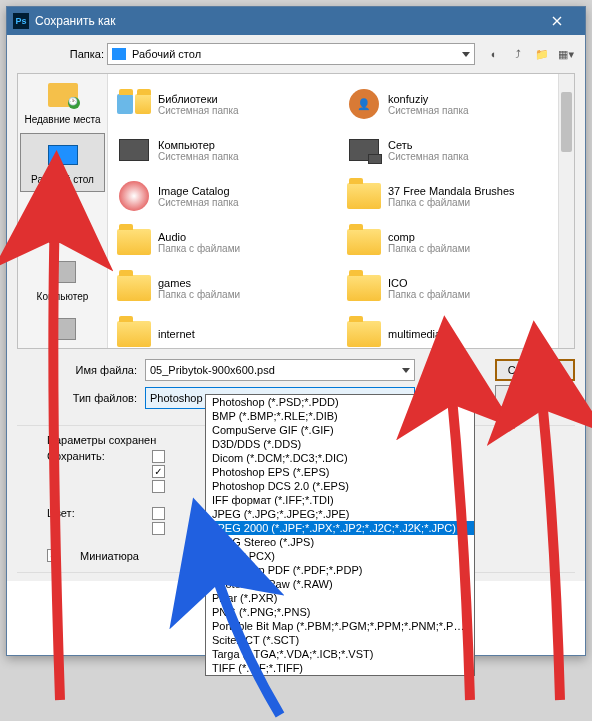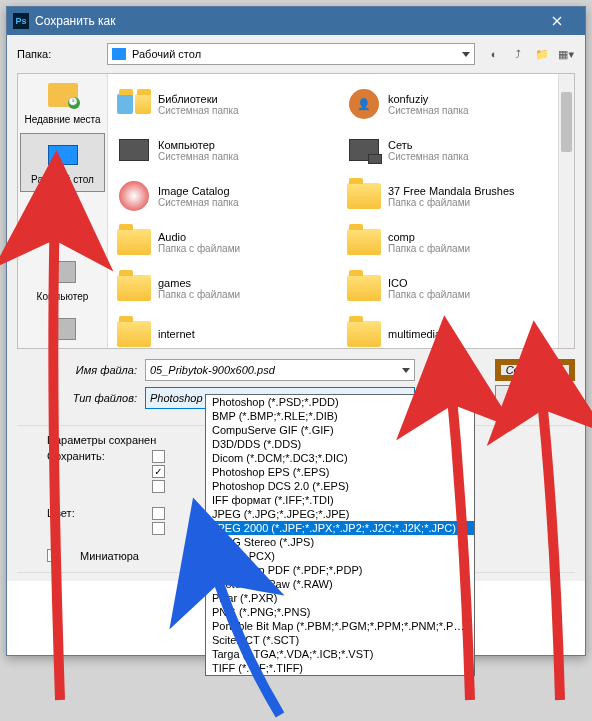--- a/index.html
+++ b/index.html
@@ -5,49 +5,49 @@
 * { box-sizing: border-box; margin: 0; padding: 0; font-family: "Segoe UI", Tahoma, sans-serif; font-size: 11px; }
 body { background: #d4d4d4; width: 592px; height: 721px; position: relative; overflow: hidden; }
 .dialog { position: absolute; left: 6px; top: 6px; width: 580px; height: 650px; background: #fff; border: 1px solid #5a7ca0; box-shadow: 0 3px 10px rgba(0,0,0,.3); }
 .titlebar { height: 28px; background: #3c6ea0; color: #fff; display: flex; align-items: center; padding: 0 6px; }
 .titlebar .ps { width: 16px; height: 16px; background: #001d33; color: #3db6ff; font-weight: bold; font-size: 9px; display: flex; align-items: center; justify-content: center; border-radius: 0; margin-right: 6px; }
 .titlebar .ttl { flex: 1; font-size: 12px; }
 .titlebar .closebtn { width: 44px; height: 28px; display: flex; align-items: center; justify-content: center; color: #fff; }
 .titlebar .closebtn svg { width: 10px; height: 10px; }
 .body { padding: 8px 10px; background: #f0f0f0; }
 .row-top { display: flex; align-items: center; margin-bottom: 8px; }
-.row-top .lbl { width: 90px; text-align: left; padding-right: 3px; }
+.row-top .lbl { width: 90px; text-align: right; padding-right: 3px; }
 .folder-combo { flex: 1; height: 22px; border: 1px solid #a0a0a0; background: #fff; display: flex; align-items: center; padding: 0 4px; }
 .folder-combo .deskicon { width: 14px; height: 12px; background: #1e90ff; margin-right: 6px; }
 .folder-combo .carrow { margin-left: auto; }
 .toolbar-icons { display: flex; gap: 6px; margin-left: 10px; }
 .toolbar-icons .ti { width: 18px; height: 18px; display: flex; align-items: center; justify-content: center; color: #555; }
 .main-area { display: flex; border: 1px solid #c0c0c0; background: #fff; height: 276px; }
 .places { width: 90px; background: #f4f4f4; border-right: 1px solid #ddd; display: flex; flex-direction: column; }
 .place { padding: 6px 4px; text-align: center; cursor: pointer; }
 .place.selected { background: #e0e0e0; border: 1px solid #888; margin: 2px; }
 .place .picon { width: 34px; height: 30px; margin: 0 auto 4px; display: flex; align-items: center; justify-content: center; }
 .place .plbl { font-size: 10px; line-height: 1.1; }
 .filegrid { flex: 1; padding: 8px; display: grid; grid-template-columns: 1fr 1fr; grid-auto-rows: 44px; gap: 2px 10px; overflow: hidden; position: relative; }
 .fitem { display: flex; align-items: center; gap: 6px; }
 .fitem .ficon { width: 36px; height: 36px; flex-shrink: 0; display: flex; align-items: center; justify-content: center; }
 .fitem .ftxt { display: flex; flex-direction: column; }
 .fitem .fname { font-size: 11px; }
 .fitem .fsub { font-size: 10px; color: #888; }
 .scrollbar { position: absolute; right: 0; top: 0; bottom: 0; width: 16px; background: #f0f0f0; border-left: 1px solid #ddd; }
 .scrollbar .thumb { position: absolute; left: 2px; right: 2px; top: 18px; height: 60px; background: #c0c0c0; border-radius: 2px; }
-.form-rows { margin-top: 10px; font-style: italic; }
+.form-rows { margin-top: 10px; }
 .frow { display: flex; align-items: center; margin-bottom: 6px; }
 .frow .flbl { width: 128px; text-align: right; padding-right: 8px; }
 .frow .finput { width: 270px; height: 22px; border: 1px solid #a0a0a0; background: #fff; padding: 0 4px; display: flex; align-items: center; position: relative; }
 .frow .finput .carrow { position: absolute; right: 4px; }
 .frow .finput.hl { border: 1px solid #0078d7; background: #e6f2fb; }
 .btncol { margin-left: 14px; display: flex; flex-direction: column; gap: 4px; }
 .winbtn { width: 80px; height: 22px; border: 1px solid #888; background: #e8e8e8; display: flex; align-items: center; justify-content: center; cursor: pointer; }
-.winbtn.primary { border: 6px solid #a16207; }
+.winbtn.primary { border: 2px solid #a16207; }
 .params { margin-top: 10px; padding: 8px 0 8px 30px; border-top: 1px solid #ddd; border-bottom: 1px solid #ddd; }
 .params .ptitle { margin-bottom: 4px; }
 .prow { display: flex; align-items: flex-start; gap: 10px; margin-bottom: 2px; }
 .prow .plbl { width: 95px; }
 .chkcol { display: flex; flex-direction: column; gap: 2px; }
 .chk { display: flex; align-items: center; gap: 20px; }
 .chk .box { width: 13px; height: 13px; border: 1px solid #888; background: #fff; display: flex; align-items: center; justify-content: center; }
 .chk .box.checked::after { content: "✓"; font-size: 10px; color: #000; }
 .dropdown { position: absolute; left: 205px; top: 394px; width: 270px; background: #fff; border: 1px solid #666; max-height: 296px; overflow: hidden; z-index: 20; }
 .dropdown .opt { padding: 1px 6px; font-size: 11px; white-space: nowrap; overflow: hidden; text-overflow: ellipsis; }

